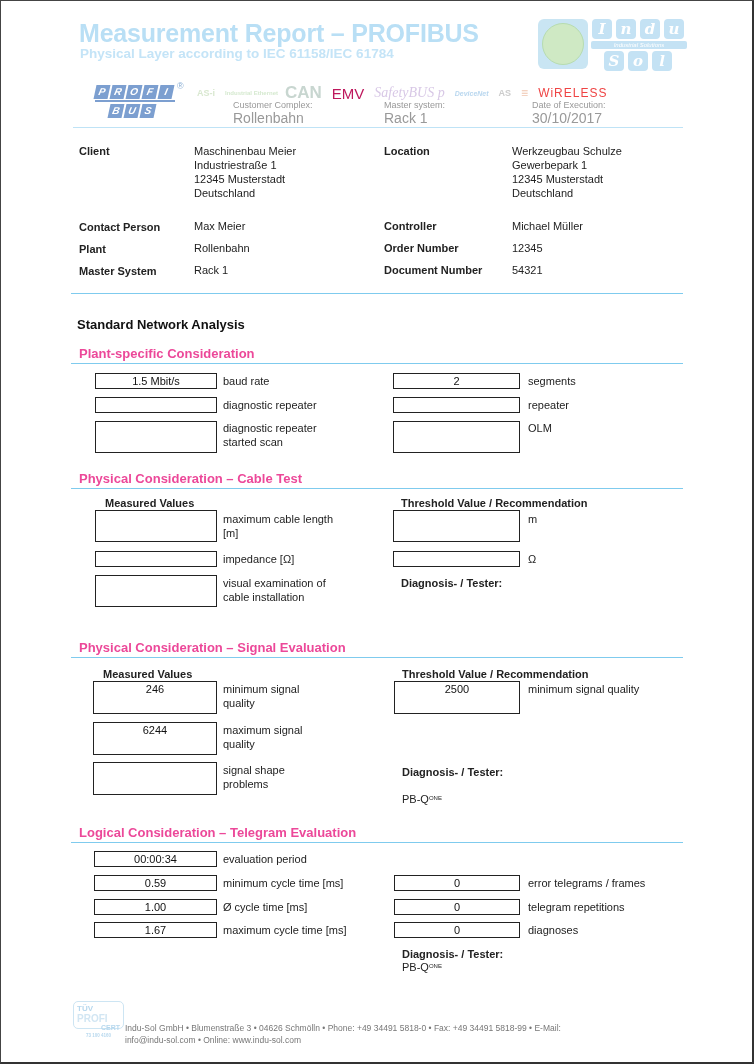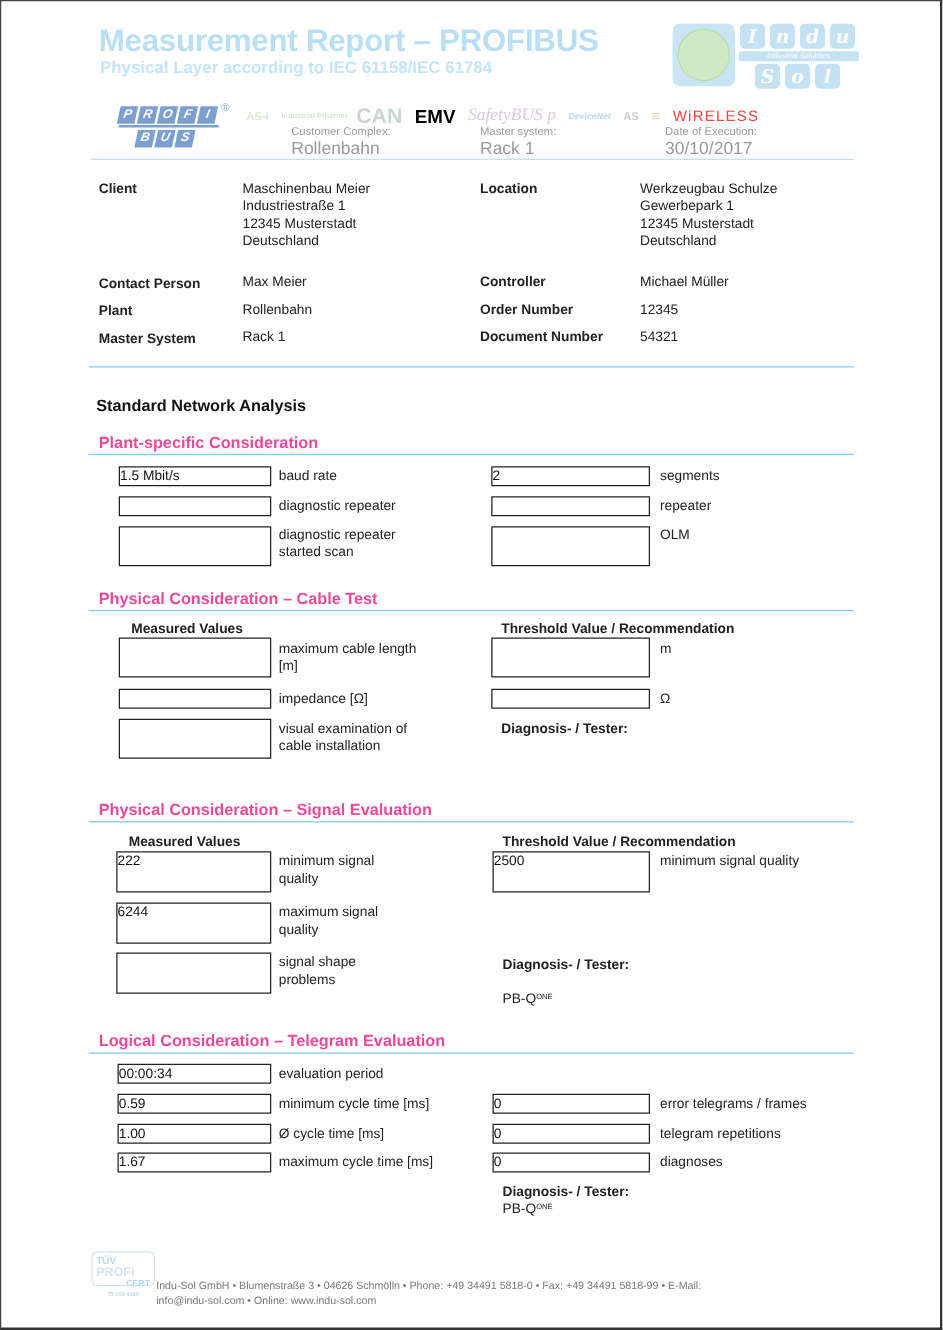--- a/index.html
+++ b/index.html
@@ -20,21 +20,21 @@
 .reg{position:absolute;left:82px;top:-2px;font-size:9px;color:#8aaed4}
 .brands{left:196px;top:82px;font-size:12px;white-space:nowrap;display:flex;gap:10px;align-items:center}
 .brands span{font-weight:bold}
 .hdr-field{font-size:9px;color:#999;white-space:nowrap}
 .hdr-val{font-size:14px;color:#999;white-space:nowrap}
 .blue-line{position:absolute;height:1px;background:#7fcbee}
 .info{position:absolute;font-size:11px;white-space:nowrap;line-height:14px}
 .lbl{font-weight:bold;color:#222}
 .h2{left:76px;top:316px;font-size:13px;font-weight:bold;color:#111}
 .sec{position:absolute;left:78px;font-size:13px;font-weight:bold;color:#ec4899;white-space:nowrap}
-.box{position:absolute;border:1px solid #222;background:#fff;font-size:11px;line-height:14px;padding-top:0px;color:#111}
+.box{position:absolute;border:1px solid #222;background:#fff;font-size:11px;text-align:center;line-height:14px;padding-top:0px;color:#111}
 .txt{position:absolute;font-size:11px;line-height:14px;white-space:nowrap;color:#222}
 .bold{font-weight:bold}
 sup{font-size:6px;vertical-align:top;position:relative;top:-1px}
 .tuv{left:72px;top:1000px;width:51px;height:28px;border:1px solid #cde5f3;border-radius:5px;font-size:8px;color:#b7d8ee;font-weight:bold;padding:2px 3px}
 .footer{left:124px;top:1021px;font-size:8.5px;color:#777;line-height:12px;white-space:nowrap}
 </style>
 </head>
 <body>
 
 <div class="page">
@@ -70,21 +70,21 @@
       <span>U</span>
       <span>S</span>
     </div>
     <span class="reg">®</span>
   </div>
 
   <div class="abs brands">
     <span style="color:#d9e8d0;font-size:9px">AS-i</span>
     <span style="color:#d5e9cf;font-size:6px;width:50px">Industrial Ethernet</span>
     <span style="color:#c8d6d0;font-size:17px;font-weight:900">CAN</span>
-    <span style="color:#000000;font-size:15px;font-weight:bold">EMV</span>
+    <span style="color:#be185d;font-size:15px;font-weight:normal">EMV</span>
     <span style="color:#d8c8e6;font-size:14px;font-style:italic;font-family:'Liberation Serif',serif;font-weight:normal">SafetyBUS p</span>
     <span style="color:#b9d7ef;font-size:7px;font-style:italic">DeviceNet</span>
     <span style="color:#cccccc;font-size:9px">AS</span>
     <span style="color:#f0c6b0;font-size:12px">≡</span>
     <span style="color:#ef4444;font-size:12px;font-weight:normal;letter-spacing:1px">WiRELESS</span>
   </div>
 
   <div class="abs hdr-field" style="left:232px;top:99px">Customer Complex:</div>
   <div class="abs hdr-val" style="left:232px;top:109px">Rollenbahn</div>
   <div class="abs hdr-field" style="left:383px;top:99px">Master system:</div>
@@ -173,21 +173,21 @@
     <div>cable installation</div>
   </div>
   <div class="txt bold" style="left:400px;top:575px">Diagnosis- / Tester:</div>
 
   <div class="sec" style="top:639px">Physical Consideration – Signal Evaluation</div>
   <div class="blue-line" style="left:70px;top:656px;width:612px"></div>
 
   <div class="txt bold" style="left:102px;top:666px">Measured Values</div>
   <div class="txt bold" style="left:401px;top:666px">Threshold Value / Recommendation</div>
 
-  <div class="box" style="left:92px;top:680px;width:124px;height:33px">222</div>
+  <div class="box" style="left:92px;top:680px;width:124px;height:33px">246</div>
   <div class="txt" style="left:222px;top:681px">
     <div>minimum signal</div>
     <div>quality</div>
   </div>
   <div class="box" style="left:393px;top:680px;width:126px;height:33px">2500</div>
   <div class="txt" style="left:527px;top:681px">minimum signal quality</div>
 
   <div class="box" style="left:92px;top:721px;width:124px;height:33px">6244</div>
   <div class="txt" style="left:222px;top:722px">
     <div>maximum signal</div>

